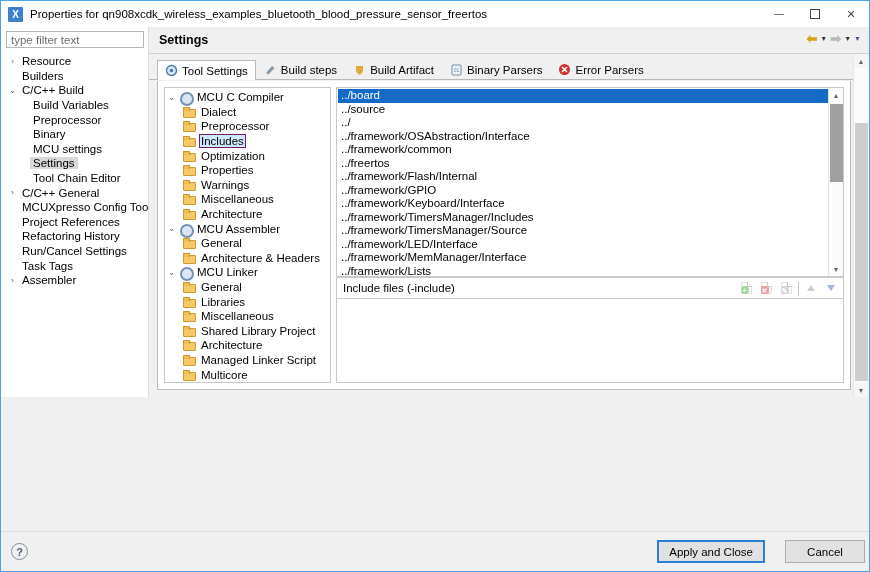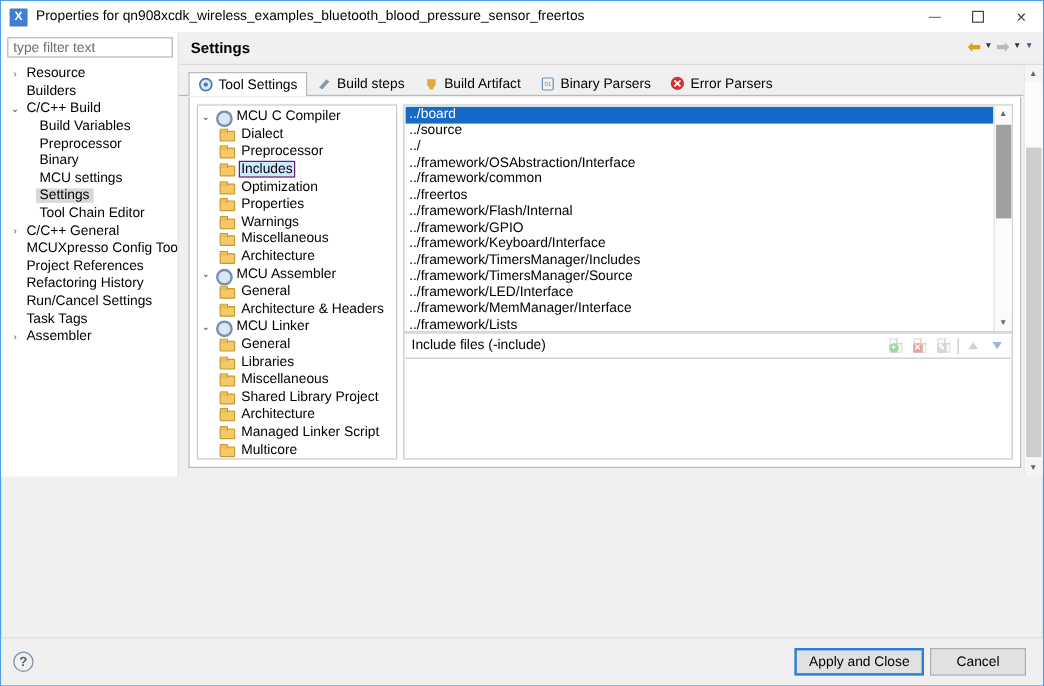--- a/index.html
+++ b/index.html
@@ -306,21 +306,21 @@
     background: #f0f0f0;
     border-top: 1px solid #dcdcdc;
     display: flex; align-items: center;
   }
   .helpicon {
     width: 17px; height: 17px; border-radius: 50%;
     border: 1px solid #7d8ea3; color: #50607a;
     display: flex; align-items: center; justify-content: center;
     font-size: 11px; font-weight: bold; margin-left: 10px;
   }
-  .footbtns { margin-left: auto; display: flex; gap: 5px; padding-right: 14px; }
+  .footbtns { margin-left: auto; display: flex; gap: 20px; padding-right: 4px; }
   .btn {
     min-width: 80px; height: 23px;
     border: 1px solid #adadad;
     background: #e1e1e1;
     display: flex; align-items: center; justify-content: center;
     font-size: 11.5px; padding: 0 10px;
   }
   .btn.primary { border: 2px solid #2a7fd4; background: #e1e1e1; }
 </style>
 </head>

